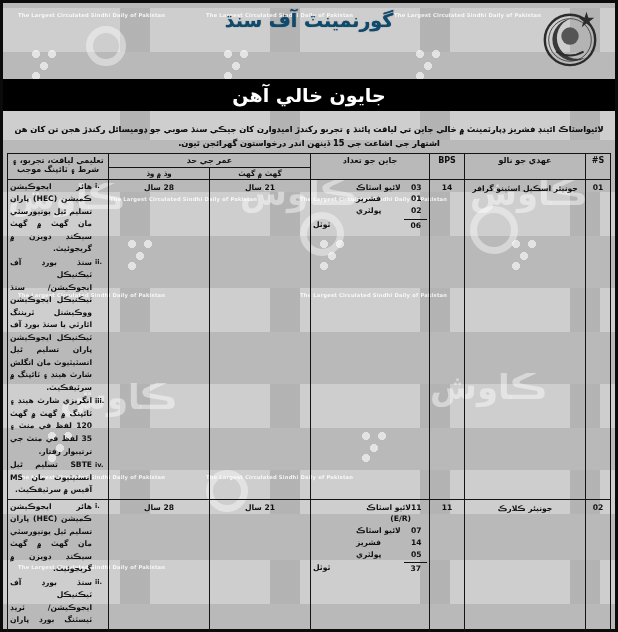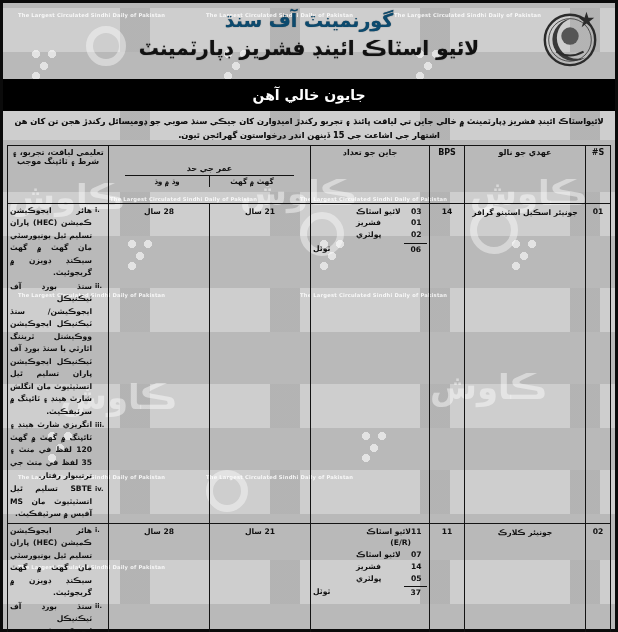--- a/index.html
+++ b/index.html
@@ -38,43 +38,43 @@
     font-size:19px;font-weight:bold;color:#0c4a6e;letter-spacing:.3px;
     direction:rtl;text-shadow:0 0 1px rgba(0,0,0,.55);}
   .dept-line{position:absolute;right:100px;top:33px;left:100px;text-align:center;
     font-size:20px;font-weight:bold;color:#111;direction:rtl;
     text-shadow:0 0 1px rgba(0,0,0,.55);}
   .crest{position:absolute;right:14px;top:4px;width:62px;height:62px;}
 
   
   .titlebar{flex:none;height:28px;background:#000;color:#fff;
     display:flex;align-items:center;justify-content:center;
-    font-size:14px;font-weight:bold;direction:rtl;letter-spacing:.5px;
+    font-size:19px;font-weight:bold;direction:rtl;letter-spacing:.5px;
     border-top:2px solid #000;border-bottom:2px solid #000;}
 
   
-  .intro{flex:none;padding:3px 10px 2px 10px;font-size:8.2px;line-height:1.75;
+  .intro{flex:none;padding:11px 10px 2px 10px;font-size:8.2px;line-height:1.75;
     color:#121212;direction:rtl;text-align:center;font-weight:bold;
     text-shadow:0 0 .4px rgba(0,0,0,.5);}
 
   
   .tbl-wrap{flex:none;padding:0 4px;}
   table.jobs{width:100%;border-collapse:collapse;direction:rtl;
     font-size:7.6px;color:#101010;table-layout:fixed;}
   table.jobs th,table.jobs td{border:1px solid #141414;padding:1px 2px;
     vertical-align:top;font-weight:bold;}
   table.jobs th{text-align:center;font-size:8px;padding:2px 1px;height:12px;}
   .c-sf{width:22px;text-align:center;}
   .c-post{width:118px;text-align:center;}
   .c-bps{width:32px;text-align:center;}
   .c-cnt{width:116px;}
   .c-min{width:36px;text-align:center;}
   .c-max{width:36px;text-align:center;}
   .c-qual{width:auto;}
-  .age-group{padding:16px !important;}
+  .age-group{padding:0 !important;}
   .age-group .ag-top{border-bottom:1px solid #141414;padding:2px 0;}
   .age-group .ag-bot{display:flex;}
   .age-group .ag-bot span{flex:1;padding:1px 0;text-align:center;font-size:7.4px;}
   .age-group .ag-bot span:first-child{border-left:1px solid #141414;}
   .post-cell{text-align:center;padding-top:3px !important;line-height:1.5;}
   .bps-cell{text-align:center;padding-top:3px !important;}
   .sf-cell{text-align:center;padding-top:3px !important;}
   .age-cell{text-align:center;padding-top:3px !important;}
   .cnt-list{padding-top:1px;}
   .cnt-row{display:flex;justify-content:space-between;line-height:1.55;}
@@ -135,21 +135,20 @@
     <div class="wm-text" style="left:300px;top:292px">The Largest Circulated Sindhi Daily of Pakistan</div>
     <div class="wm-text" style="left:18px;top:474px">The Largest Circulated Sindhi Daily of Pakistan</div>
     <div class="wm-text" style="left:206px;top:474px">The Largest Circulated Sindhi Daily of Pakistan</div>
     <div class="wm-text" style="left:18px;top:564px">The Largest Circulated Sindhi Daily of Pakistan</div>
   </div>
 
   <div class="sheet">
 
     <div class="header">
       <div class="gov-line">گورنمينٽ آف سنڌ</div>
-      <div class="dept-line">لائيو اسٽاڪ ائينڊ فشريز ڊپارٽمينٽ</div>
       <svg class="crest" viewBox="0 0 64 64">
         <circle cx="32" cy="34" r="26" fill="none" stroke="#2b2b2b" stroke-width="2.5"></circle>
         <circle cx="32" cy="34" r="22" fill="none" stroke="#4a4a4a" stroke-width="1"></circle>
         <path d="M32 12 A22 22 0 1 0 48 52 A18 18 0 1 1 32 12 Z" fill="#3a3a3a"></path>
         <polygon points="49,5 51,11 57,11 52,15 54,21 49,17 44,21 46,15 41,11 47,11" fill="#2b2b2b"></polygon>
         <circle cx="32" cy="30" r="9" fill="#555"></circle>
         <path d="M18 46 Q32 54 46 46" fill="none" stroke="#2b2b2b" stroke-width="2"></path>
       </svg>
     </div>
 

